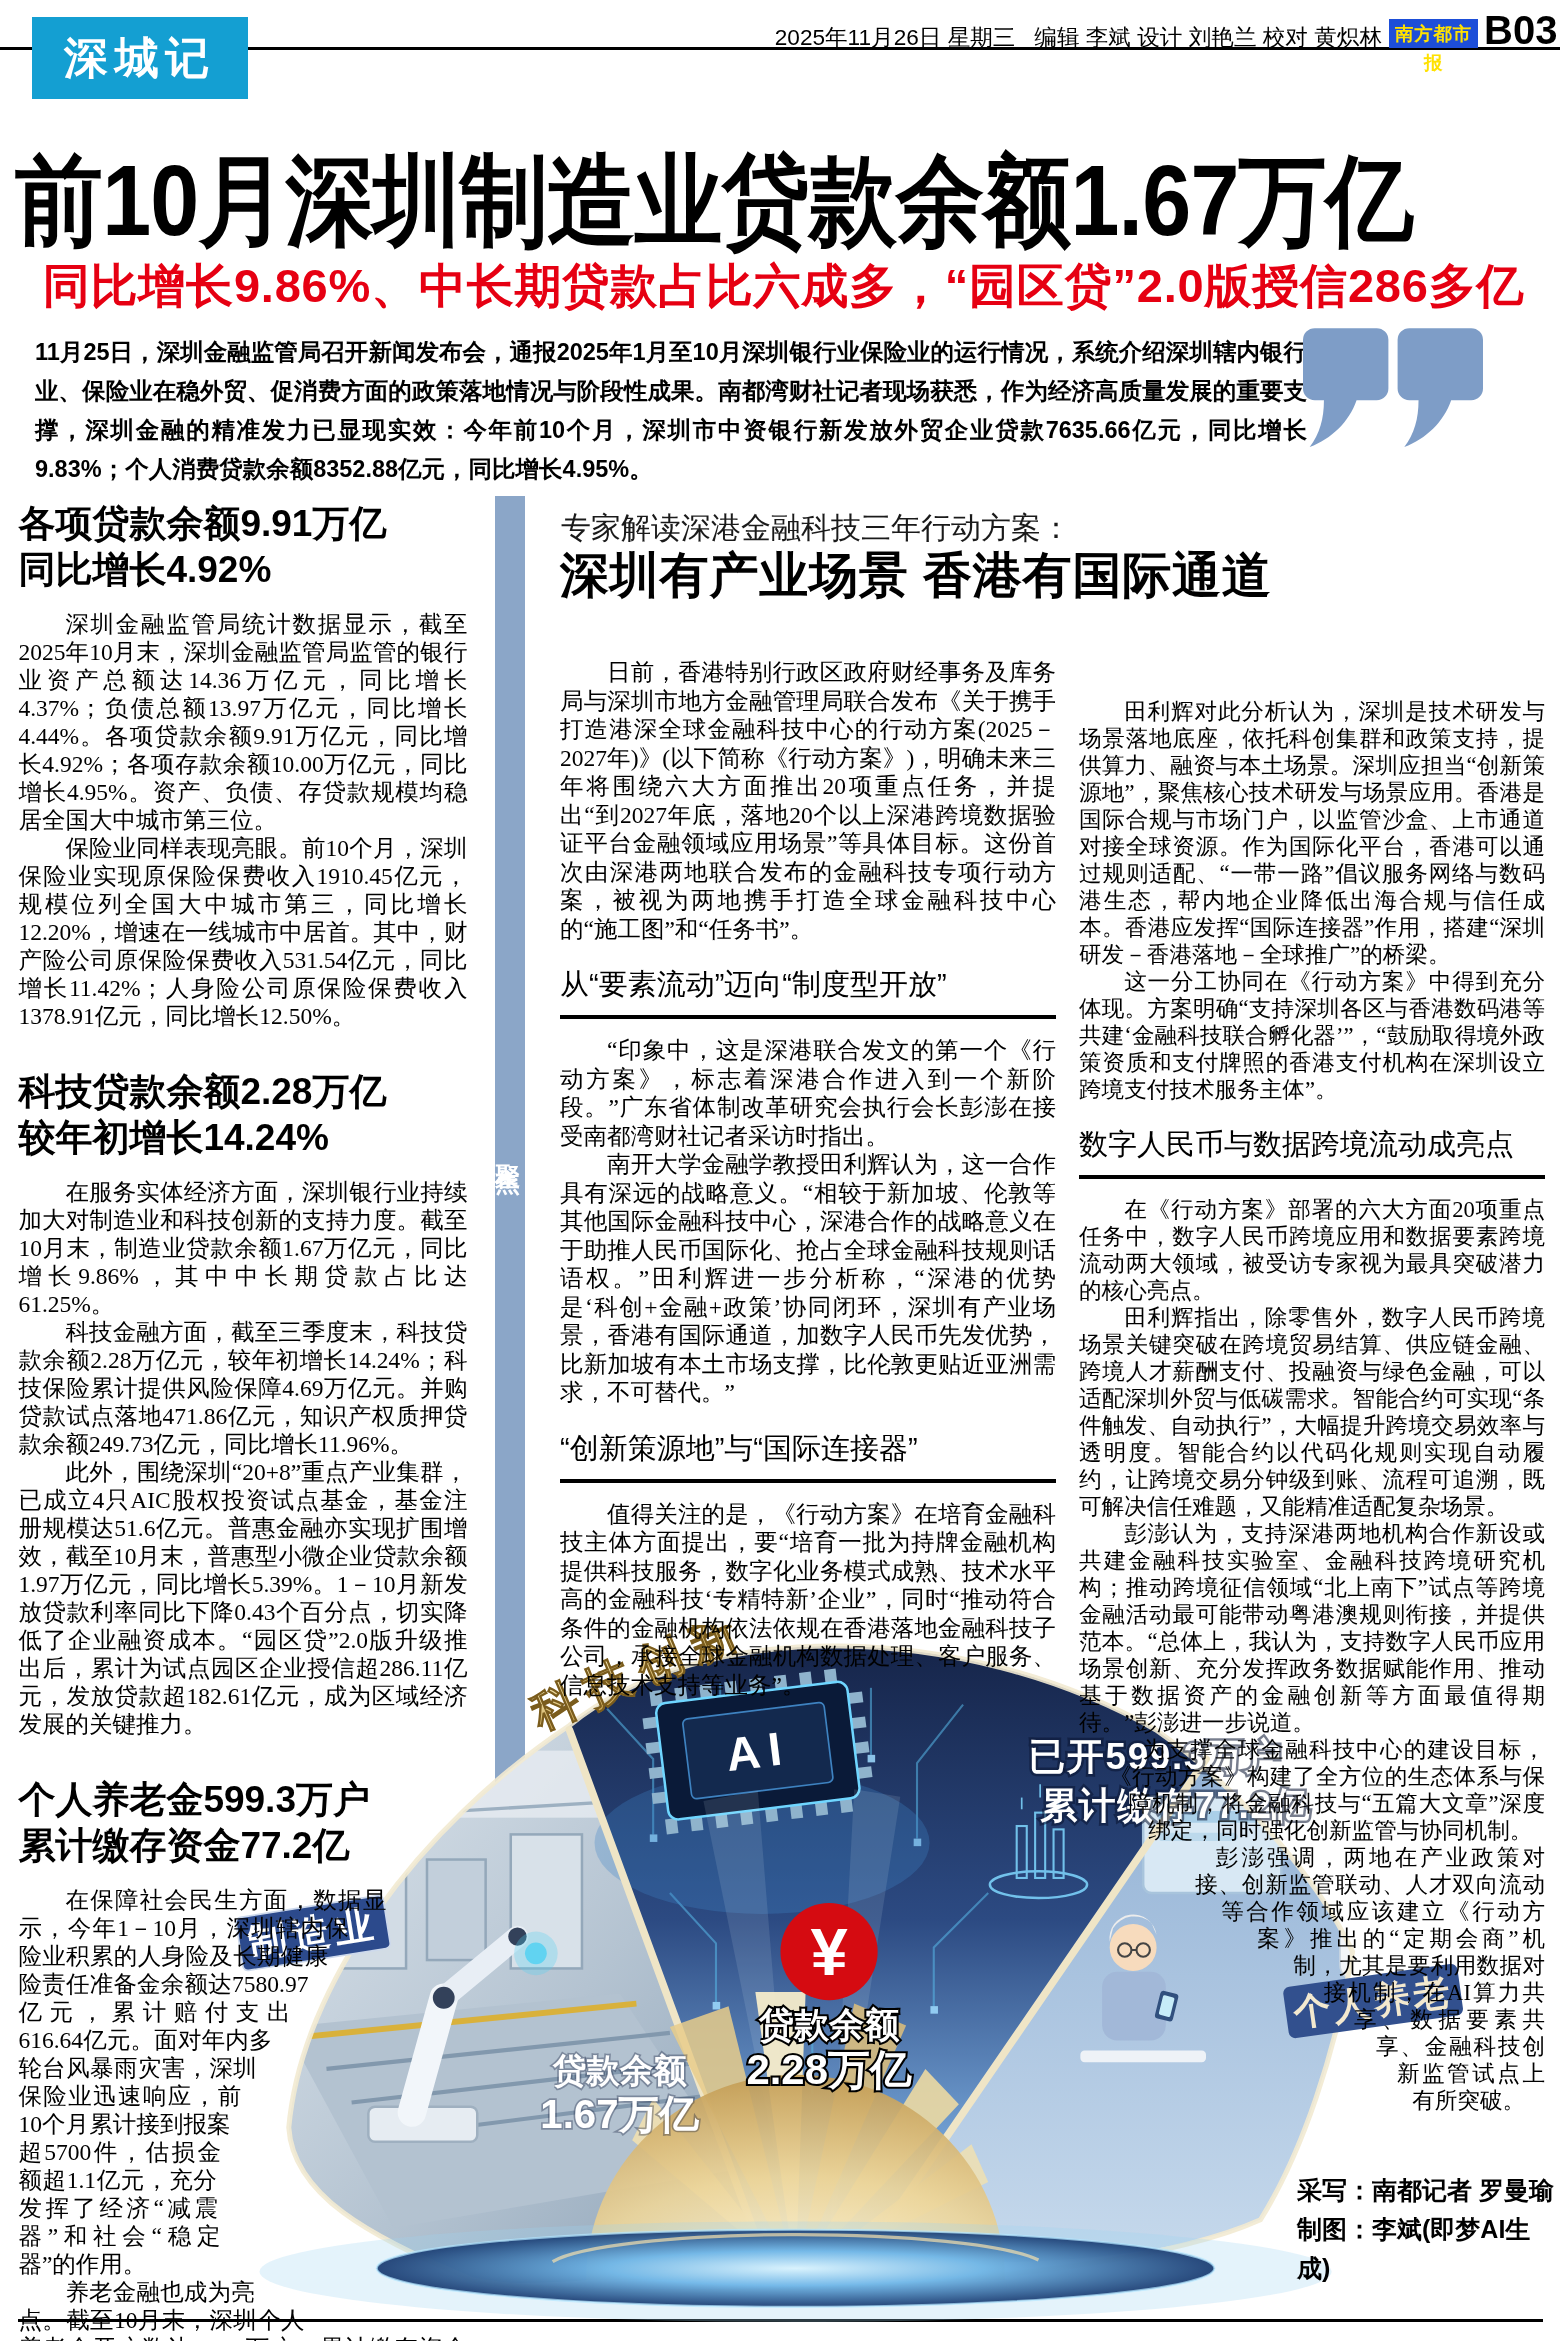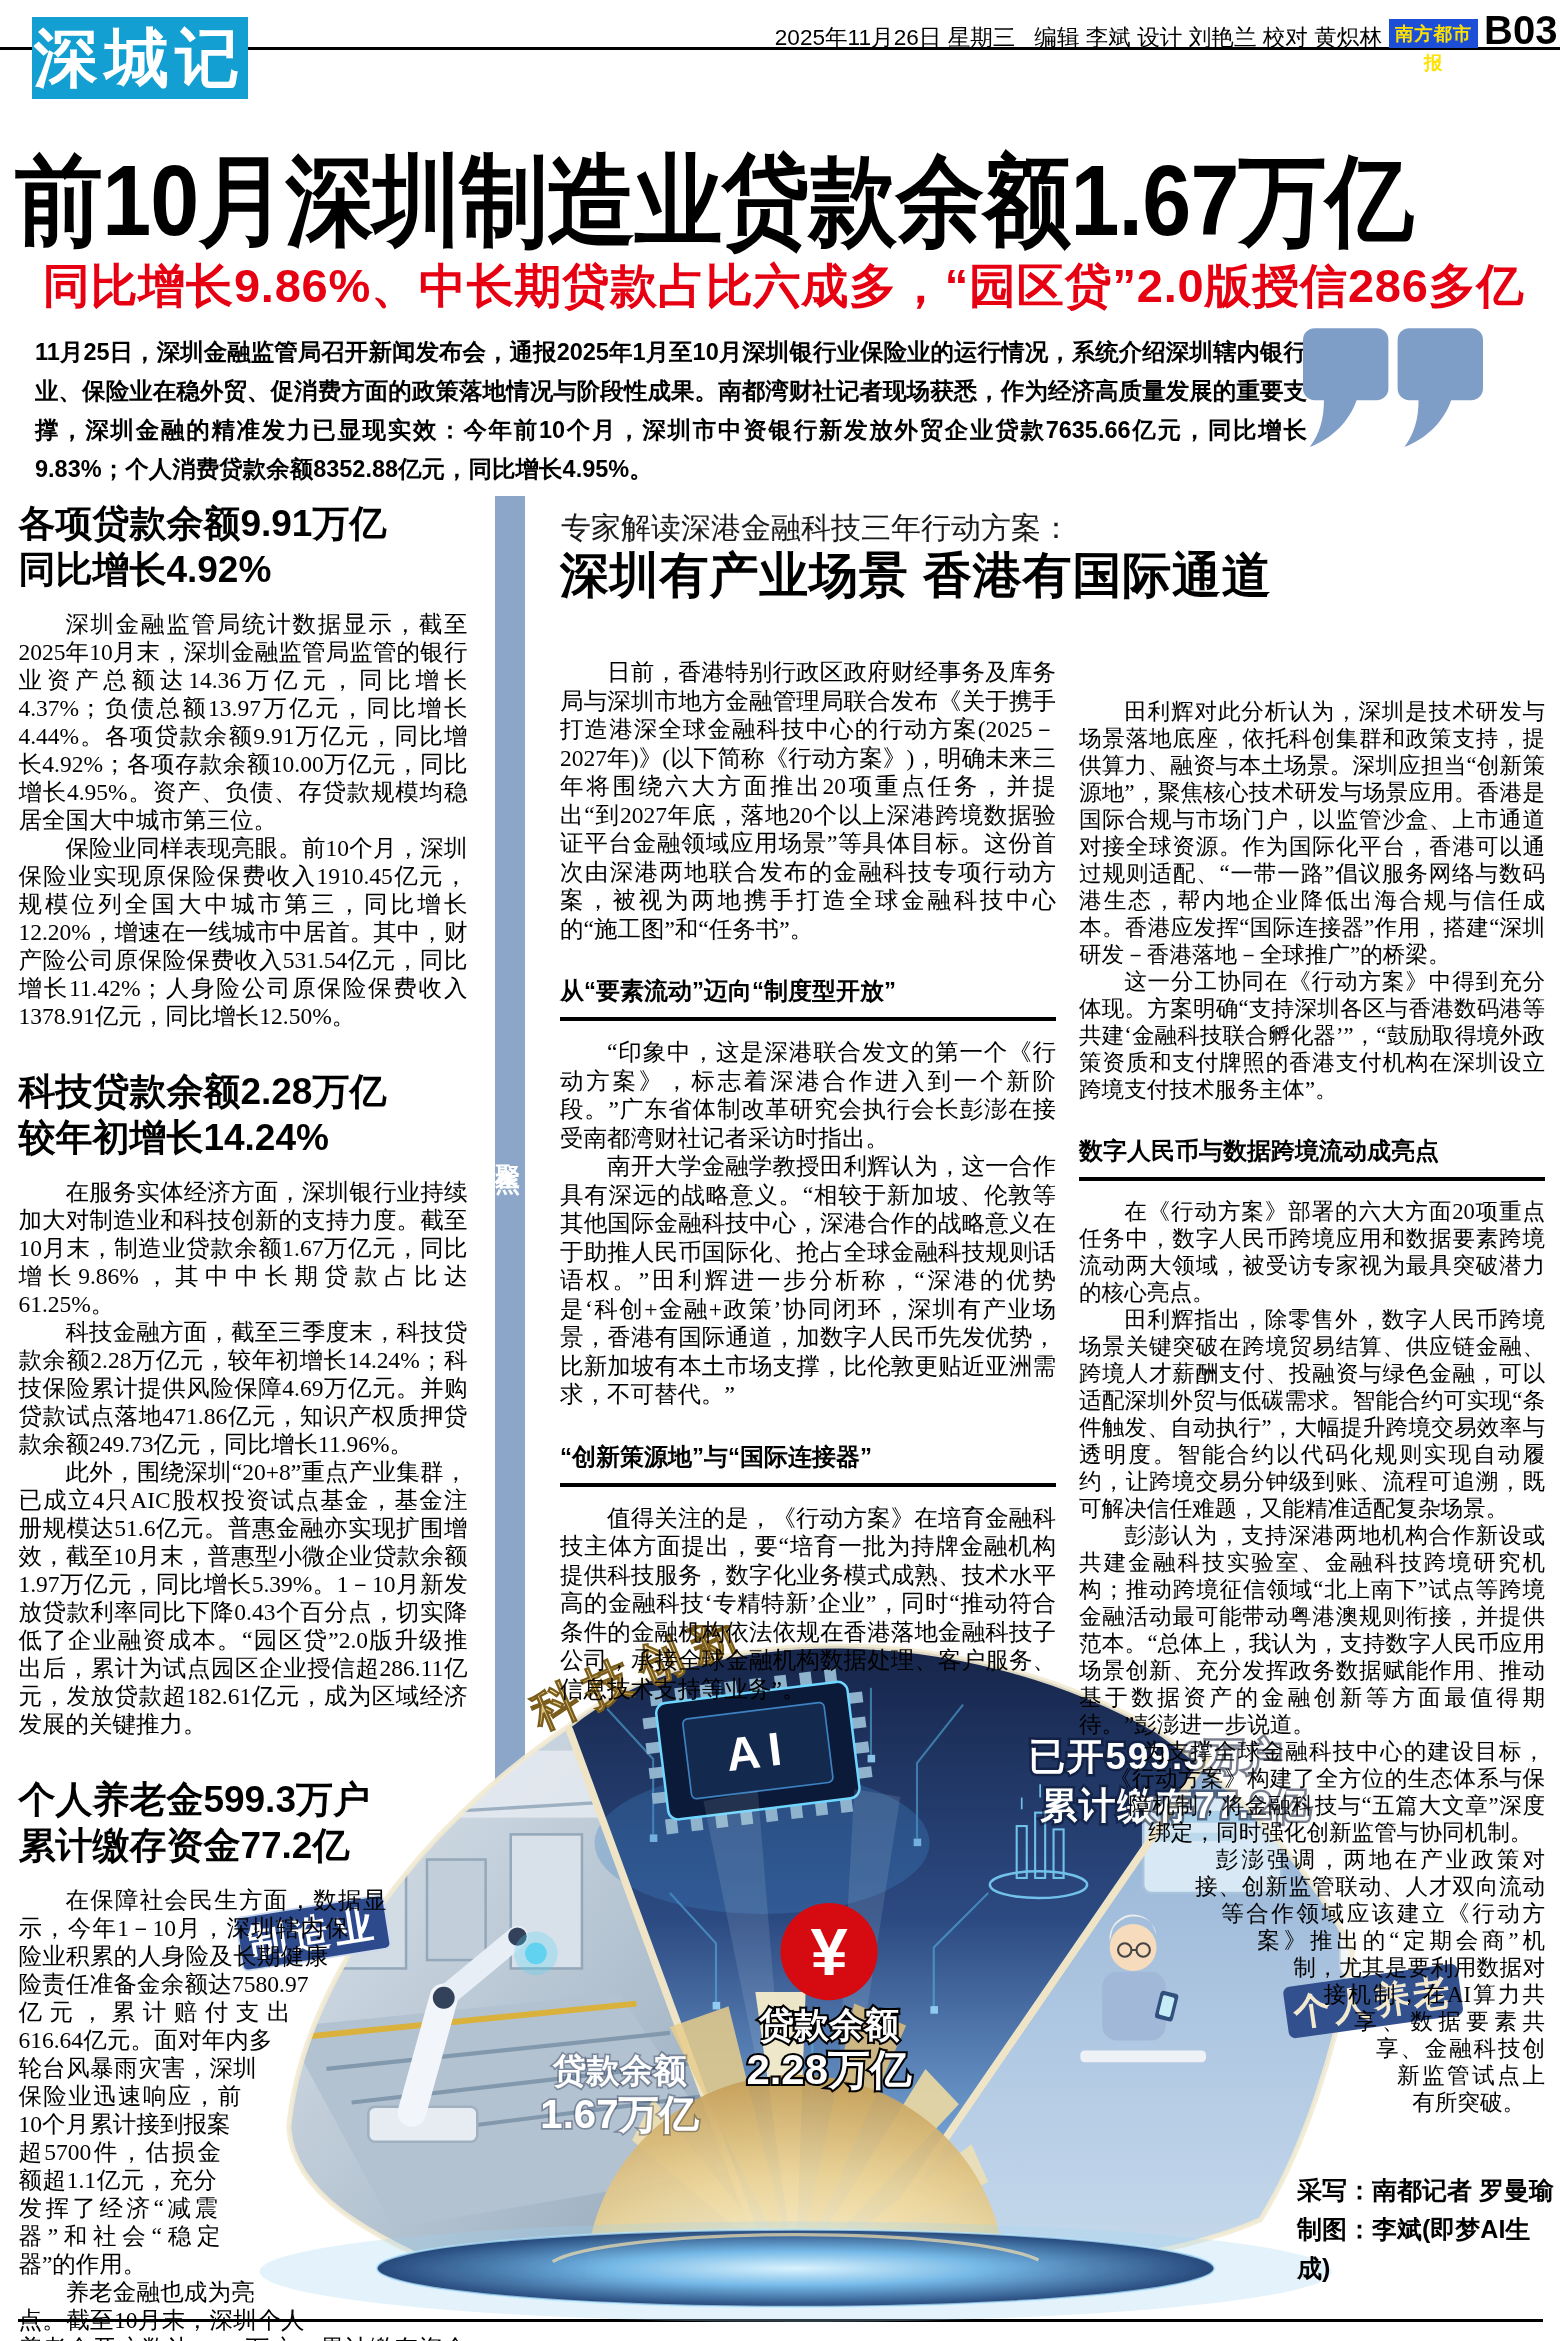--- a/index.html
+++ b/index.html
@@ -3,21 +3,21 @@
 <meta charset="utf-8">
 <style>
   html,body{margin:0;padding:0;background:#e8e8e8;}
   #page{position:relative;width:1560px;height:2342px;background:#fff;overflow:hidden;
         font-family:"Liberation Sans",sans-serif;color:#000;}
   .abs{position:absolute;}
   
   #top-rule{left:0;top:47px;width:1560px;height:2.5px;background:#000;z-index:1;}
   #logo-box{left:32px;top:17px;width:216px;height:82px;background:#149fd2;z-index:2;
             display:flex;align-items:center;justify-content:center;}
-  #logo-box span{color:#fff;font-size:64px;font-weight:900;letter-spacing:6.7px;}
+  #logo-box span{color:#fff;font-size:44px;font-weight:900;letter-spacing:6.7px;}
   #meta-line{left:712px;top:22px;width:670px;text-align:right;font-size:22.6px;z-index:2;}
   #paper-badge{left:1389px;top:19px;width:89px;height:29px;background:#1d4ed8;z-index:2;
                color:#ffe100;font-size:18.4px;font-weight:900;line-height:29px;text-align:center;letter-spacing:0.8px;}
   #page-no{left:1484px;top:8.4px;font-size:40px;font-weight:900;z-index:2;}
   
   #headline{left:15px;top:134px;width:1533px;font-size:88px;font-weight:900;
             letter-spacing:-0.8px;white-space:nowrap;transform:scale(1,1.13);transform-origin:top left;}
   #subheadline{left:17px;top:255px;width:1533px;font-size:47px;font-weight:700;color:#e60012;
                letter-spacing:0.8px;white-space:nowrap;text-align:center;}
   #lead{left:35px;top:333px;width:1272px;font-size:23.5px;line-height:39px;font-weight:700;
@@ -32,21 +32,21 @@
   .art-gap{margin-top:39px;}
   #wrap-spacer-left{float:right;width:268px;height:402px;margin-top:42px;shape-margin:6.7px;
      shape-outside:polygon(100% 0%,62% 10%,45% 24%,30% 38%,17% 52%,9% 66%,11% 80%,30% 92%,100% 100%);}
   #focus-strip{left:495px;top:496px;width:30px;height:1295px;background:#8ba6c8;z-index:2;
       writing-mode:vertical-rl;text-orientation:upright;color:#fff;font-size:25px;font-weight:900;
       letter-spacing:5px;padding-top:11.7px;box-sizing:border-box;text-align:start;display:flex;justify-content:center;}
   #focus-kicker{left:561px;top:508px;font-size:30px;color:#1a1a1a;z-index:3;}
   #focus-headline{left:560px;top:543px;width:771px;font-size:49px;font-weight:900;letter-spacing:0.8px;z-index:3;}
   #mid-body{left:560px;top:658px;width:496px;z-index:3;}
   #mid-body p{font-size:23.5px;line-height:28.5px;}
-  .subhead{font-size:24px;font-weight:700;margin-top:32px;font-family:"Liberation Sans",sans-serif;}
+  .subhead{font-size:29px;font-weight:400;margin-top:22px;font-family:"Liberation Sans",sans-serif;}
   .subrule{border-bottom:4.2px solid #000;margin:10px 0 17px 0;}
   #right-body{left:1079px;top:698px;width:466px;z-index:3;}
   #right-body p{font-size:22.6px;line-height:27px;}
   #wrap-spacer-right{float:left;width:402px;height:469px;margin-top:6.7px;shape-margin:6.7px;
      shape-outside:polygon(0% 0%,6% 12%,18% 26%,33% 40%,52% 52%,68% 64%,79% 76%,86% 88%,90% 100%,0% 100%);}
   #credits{left:1297px;top:2171px;width:260px;font-size:25px;font-weight:900;line-height:39px;z-index:4;
            font-family:"Liberation Sans",sans-serif;}
   #bottom-rule{left:18.4px;top:2319px;width:1525px;height:2.5px;background:#000;z-index:1;}
   #fan{left:117px;top:1625px;z-index:2;}
 </style>

